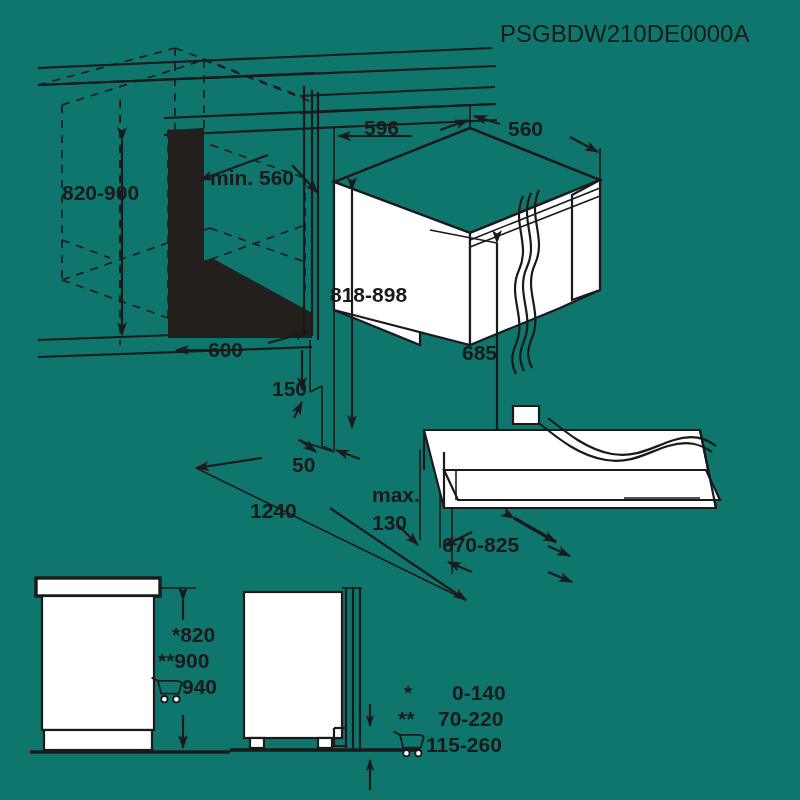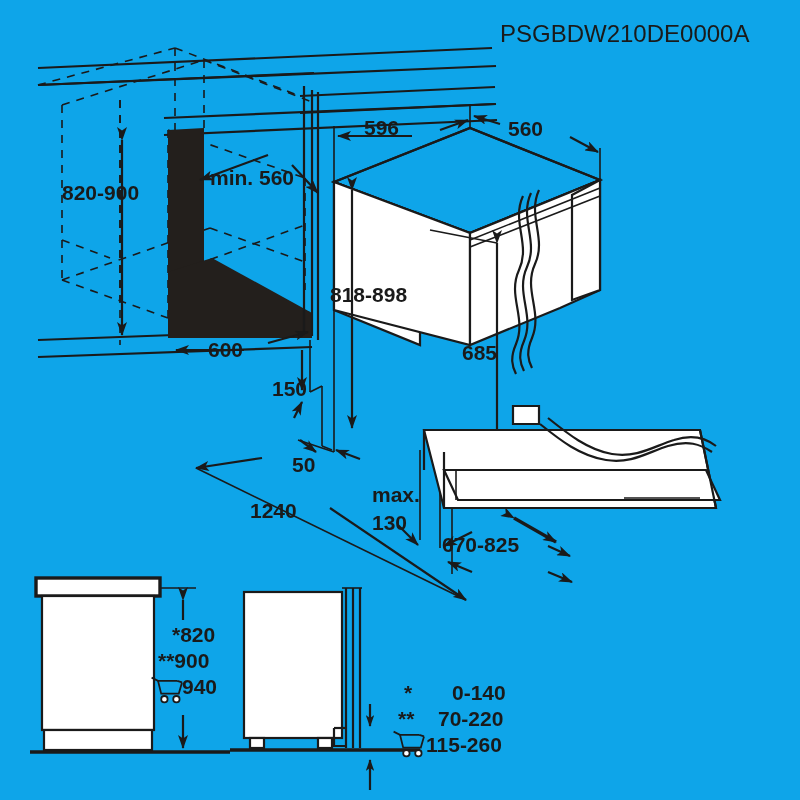--- a/index.html
+++ b/index.html
@@ -5,21 +5,21 @@
 <style>
   html, body {
     margin: 0;
     padding: 0;
     background: #ffffff;
   }
   #page {
     position: relative;
     width: 800px;
     height: 800px;
-    background: #0ea5e9;
+    background: #0f766e;
     font-family: "Liberation Sans", sans-serif;
     overflow: hidden;
   }
   #drawing {
     position: absolute;
     left: 0;
     top: 0;
     width: 800px;
     height: 800px;
   }

